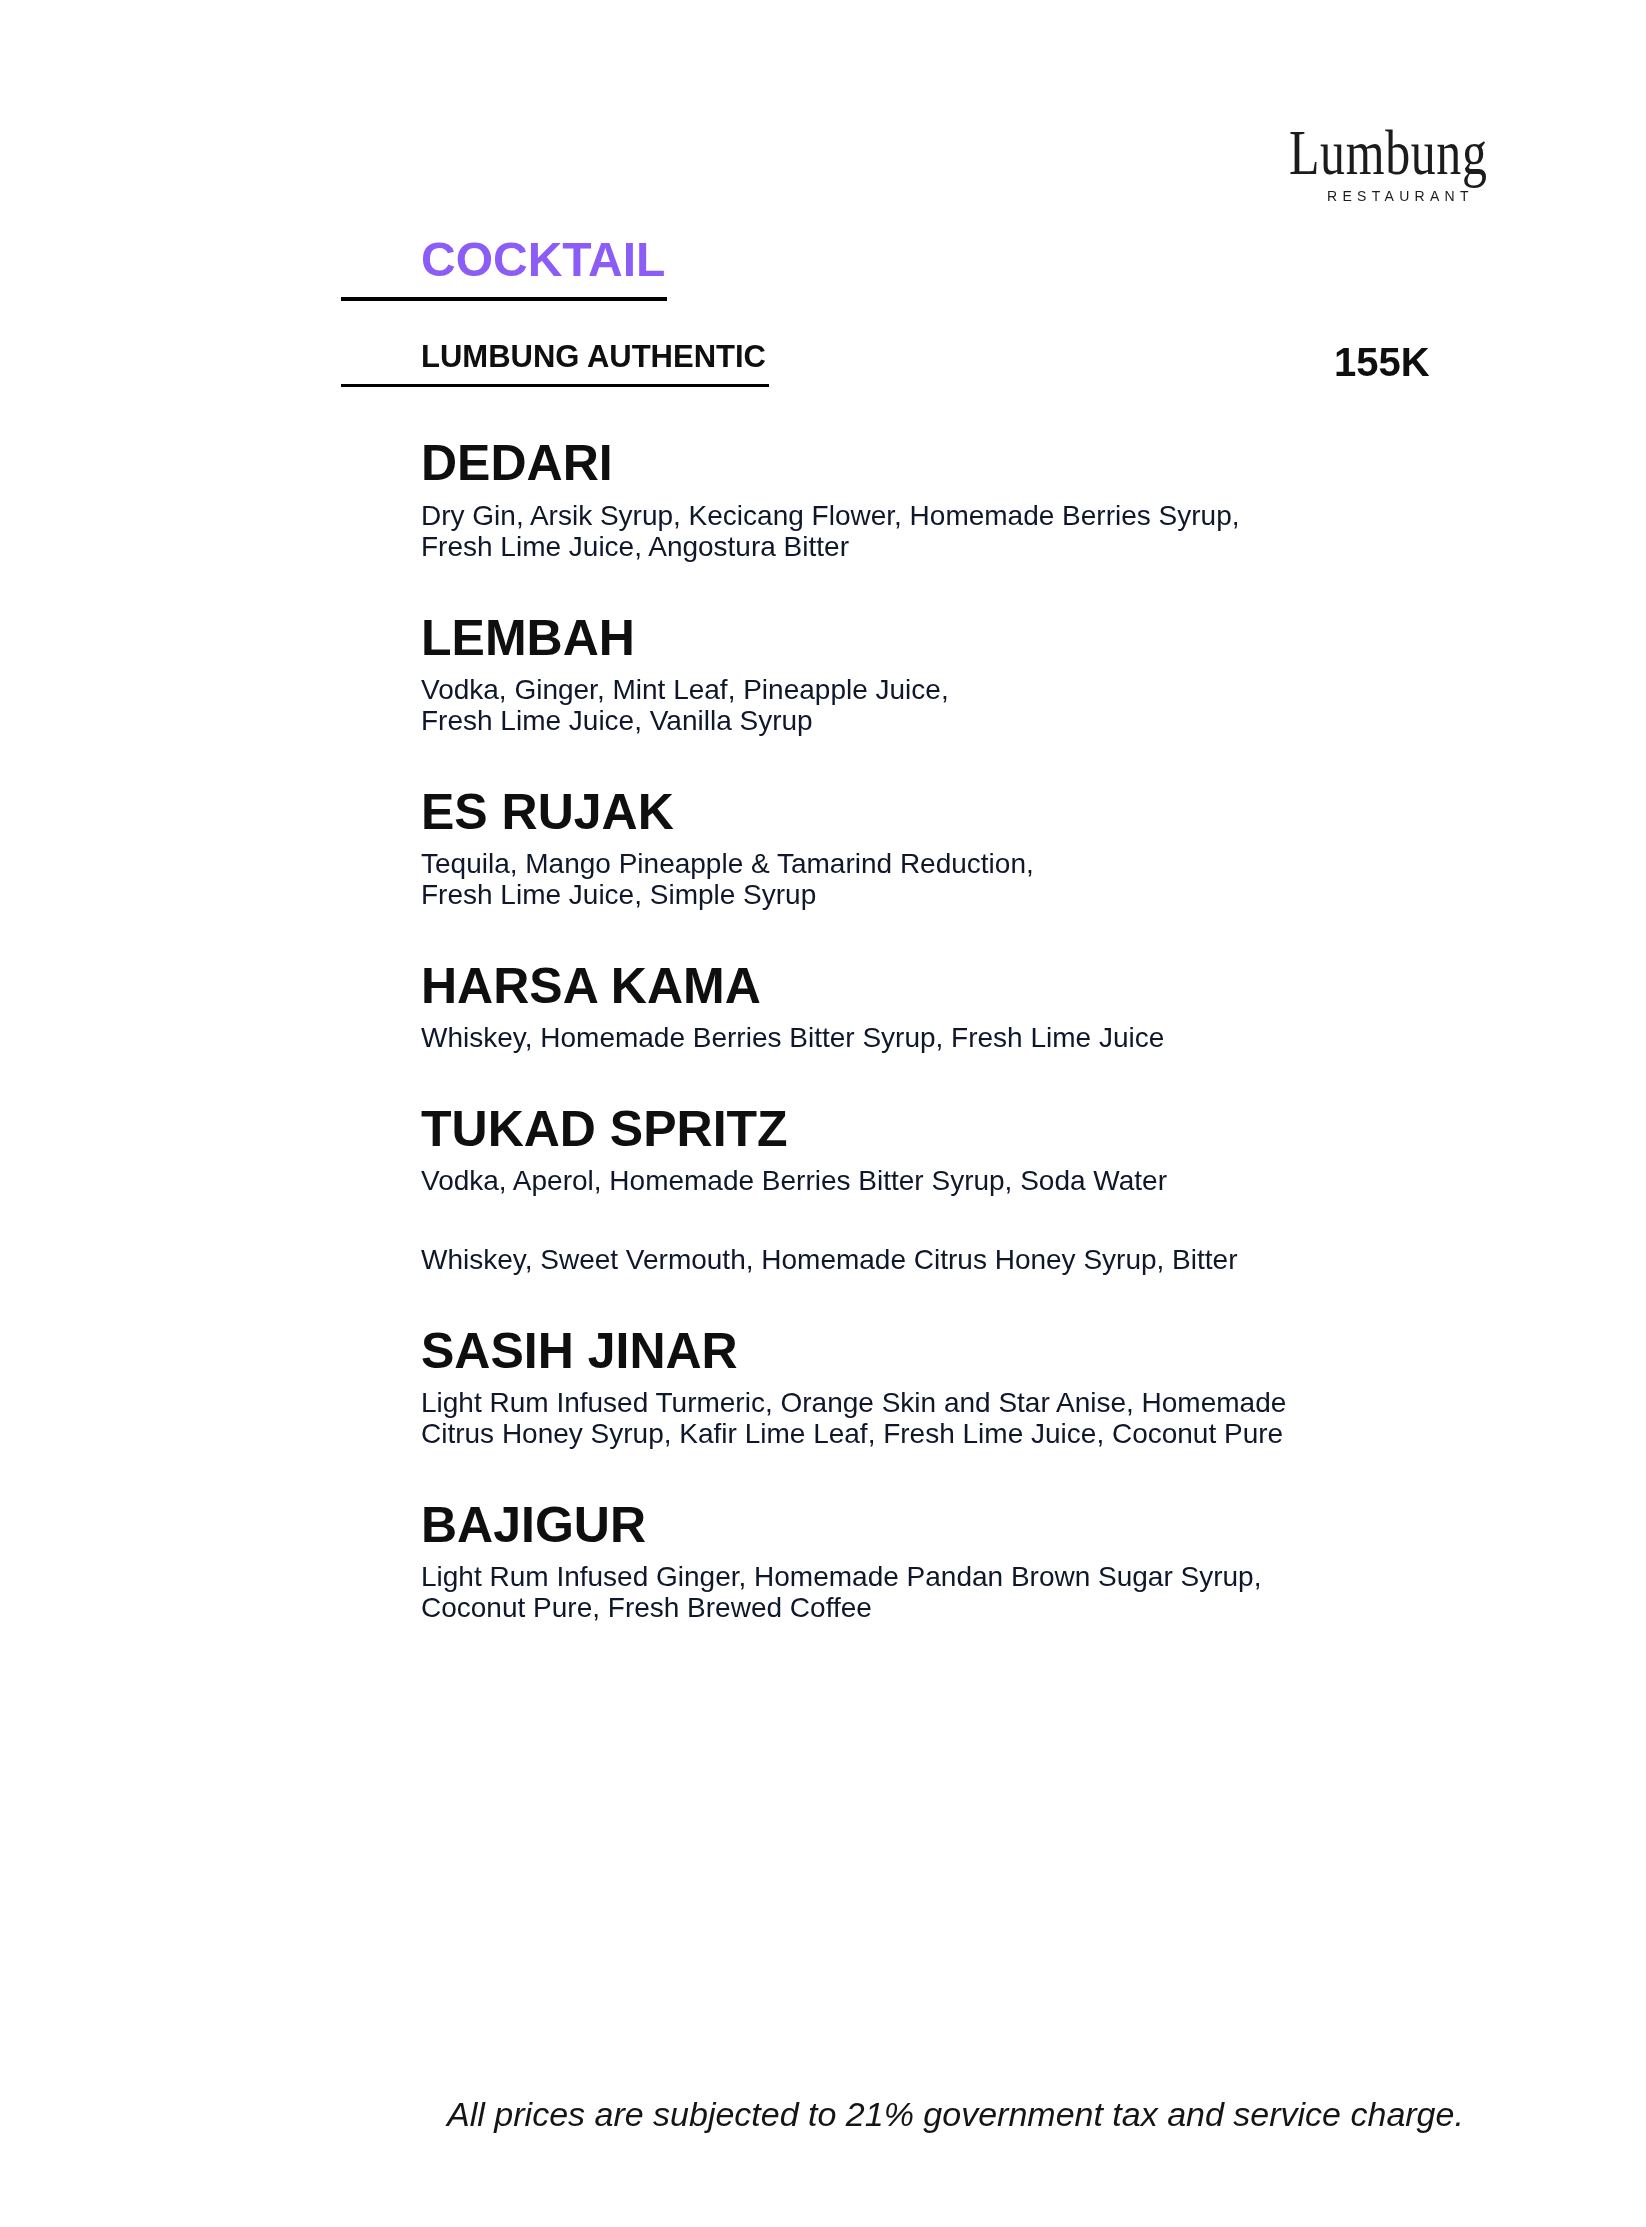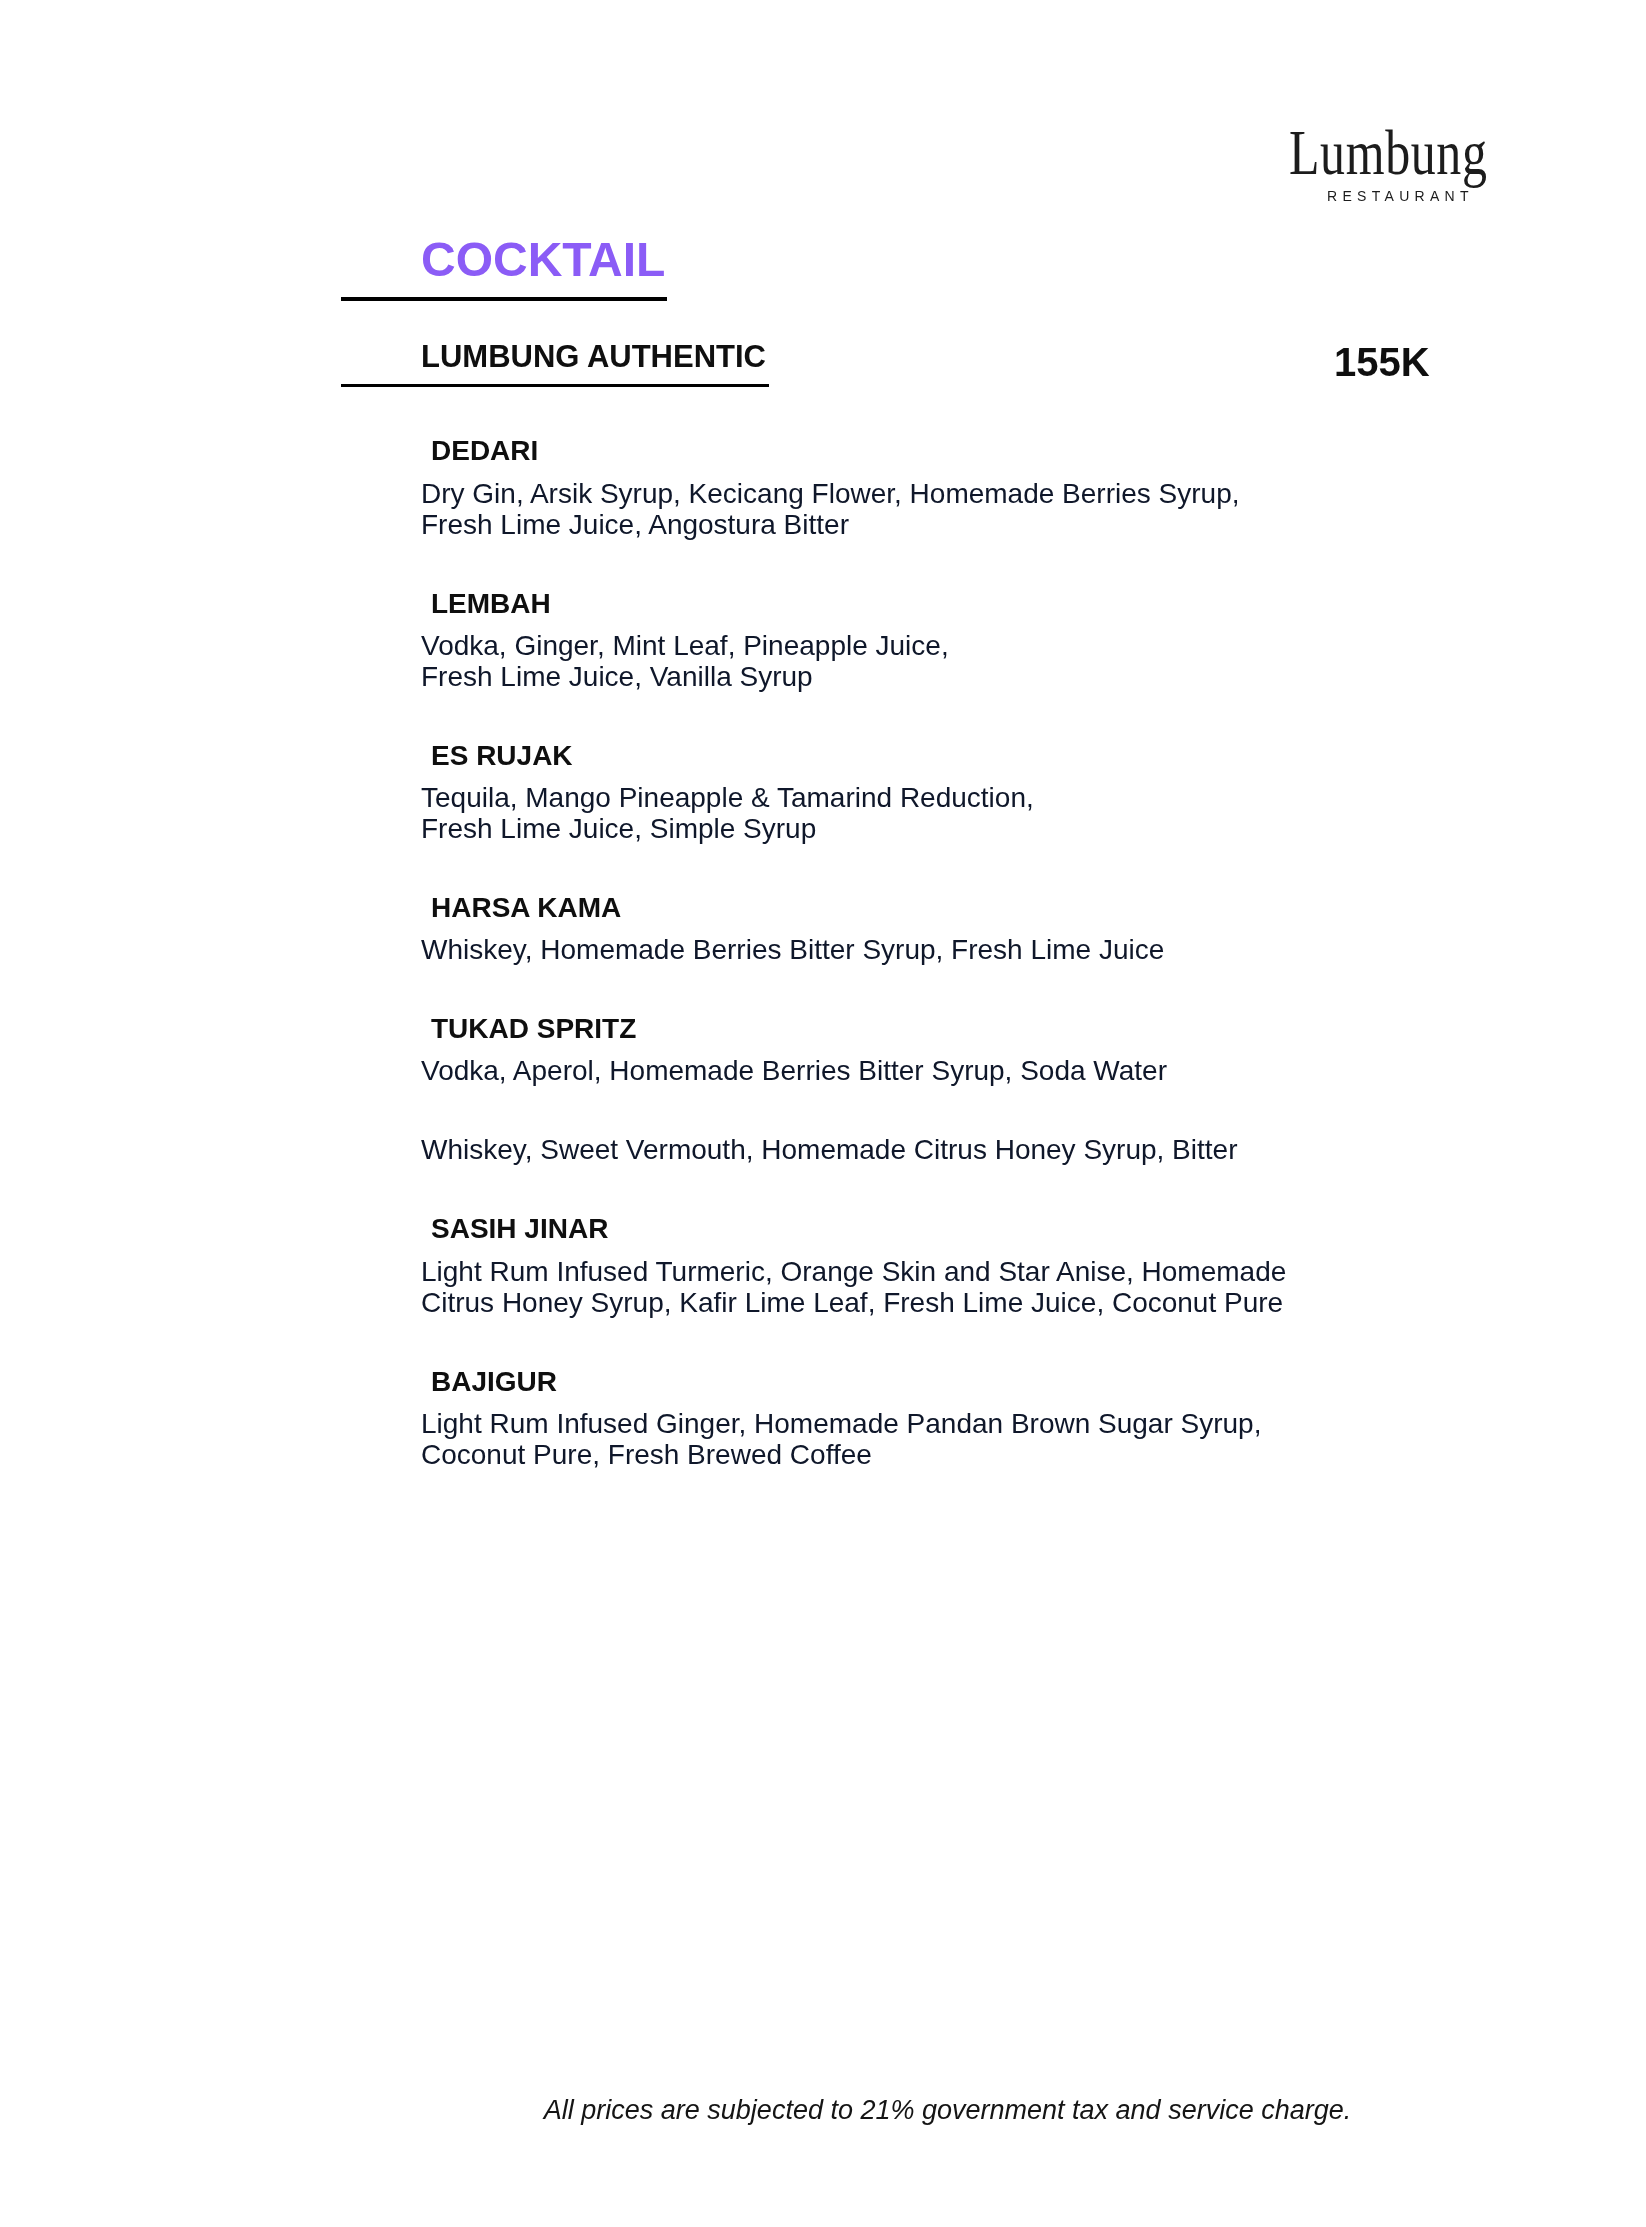--- a/index.html
+++ b/index.html
@@ -91,43 +91,43 @@
     color: #0f0f0f;
   }
 
   .items {
     margin-top: 48px;
   }
   .item {
     margin-bottom: 48px;
   }
   .item h3 {
-    margin: 10px;
-    font-size: 28px;
+    margin: 0;
+    font-size: 50px;
     line-height: 1.15;
     font-weight: 700;
     color: #0f0f0f;
   }
   .item p {
     margin: 6.6px 0 0 0;
     font-size: 28px;
     line-height: 31px;
     font-weight: 400;
     color: #0f172a;
     white-space: pre-line;
   }
 
   
   .footer {
     position: absolute;
     top: 2095px;
-    left: 316px;
+    left: 324px;
     width: 1263px;
     text-align: center;
-    font-size: 27px;
+    font-size: 34px;
     font-style: italic;
     color: #151515;
   }
 </style>
 </head>
 <body>
 
 <div class="page">
 
   <div class="logo">

